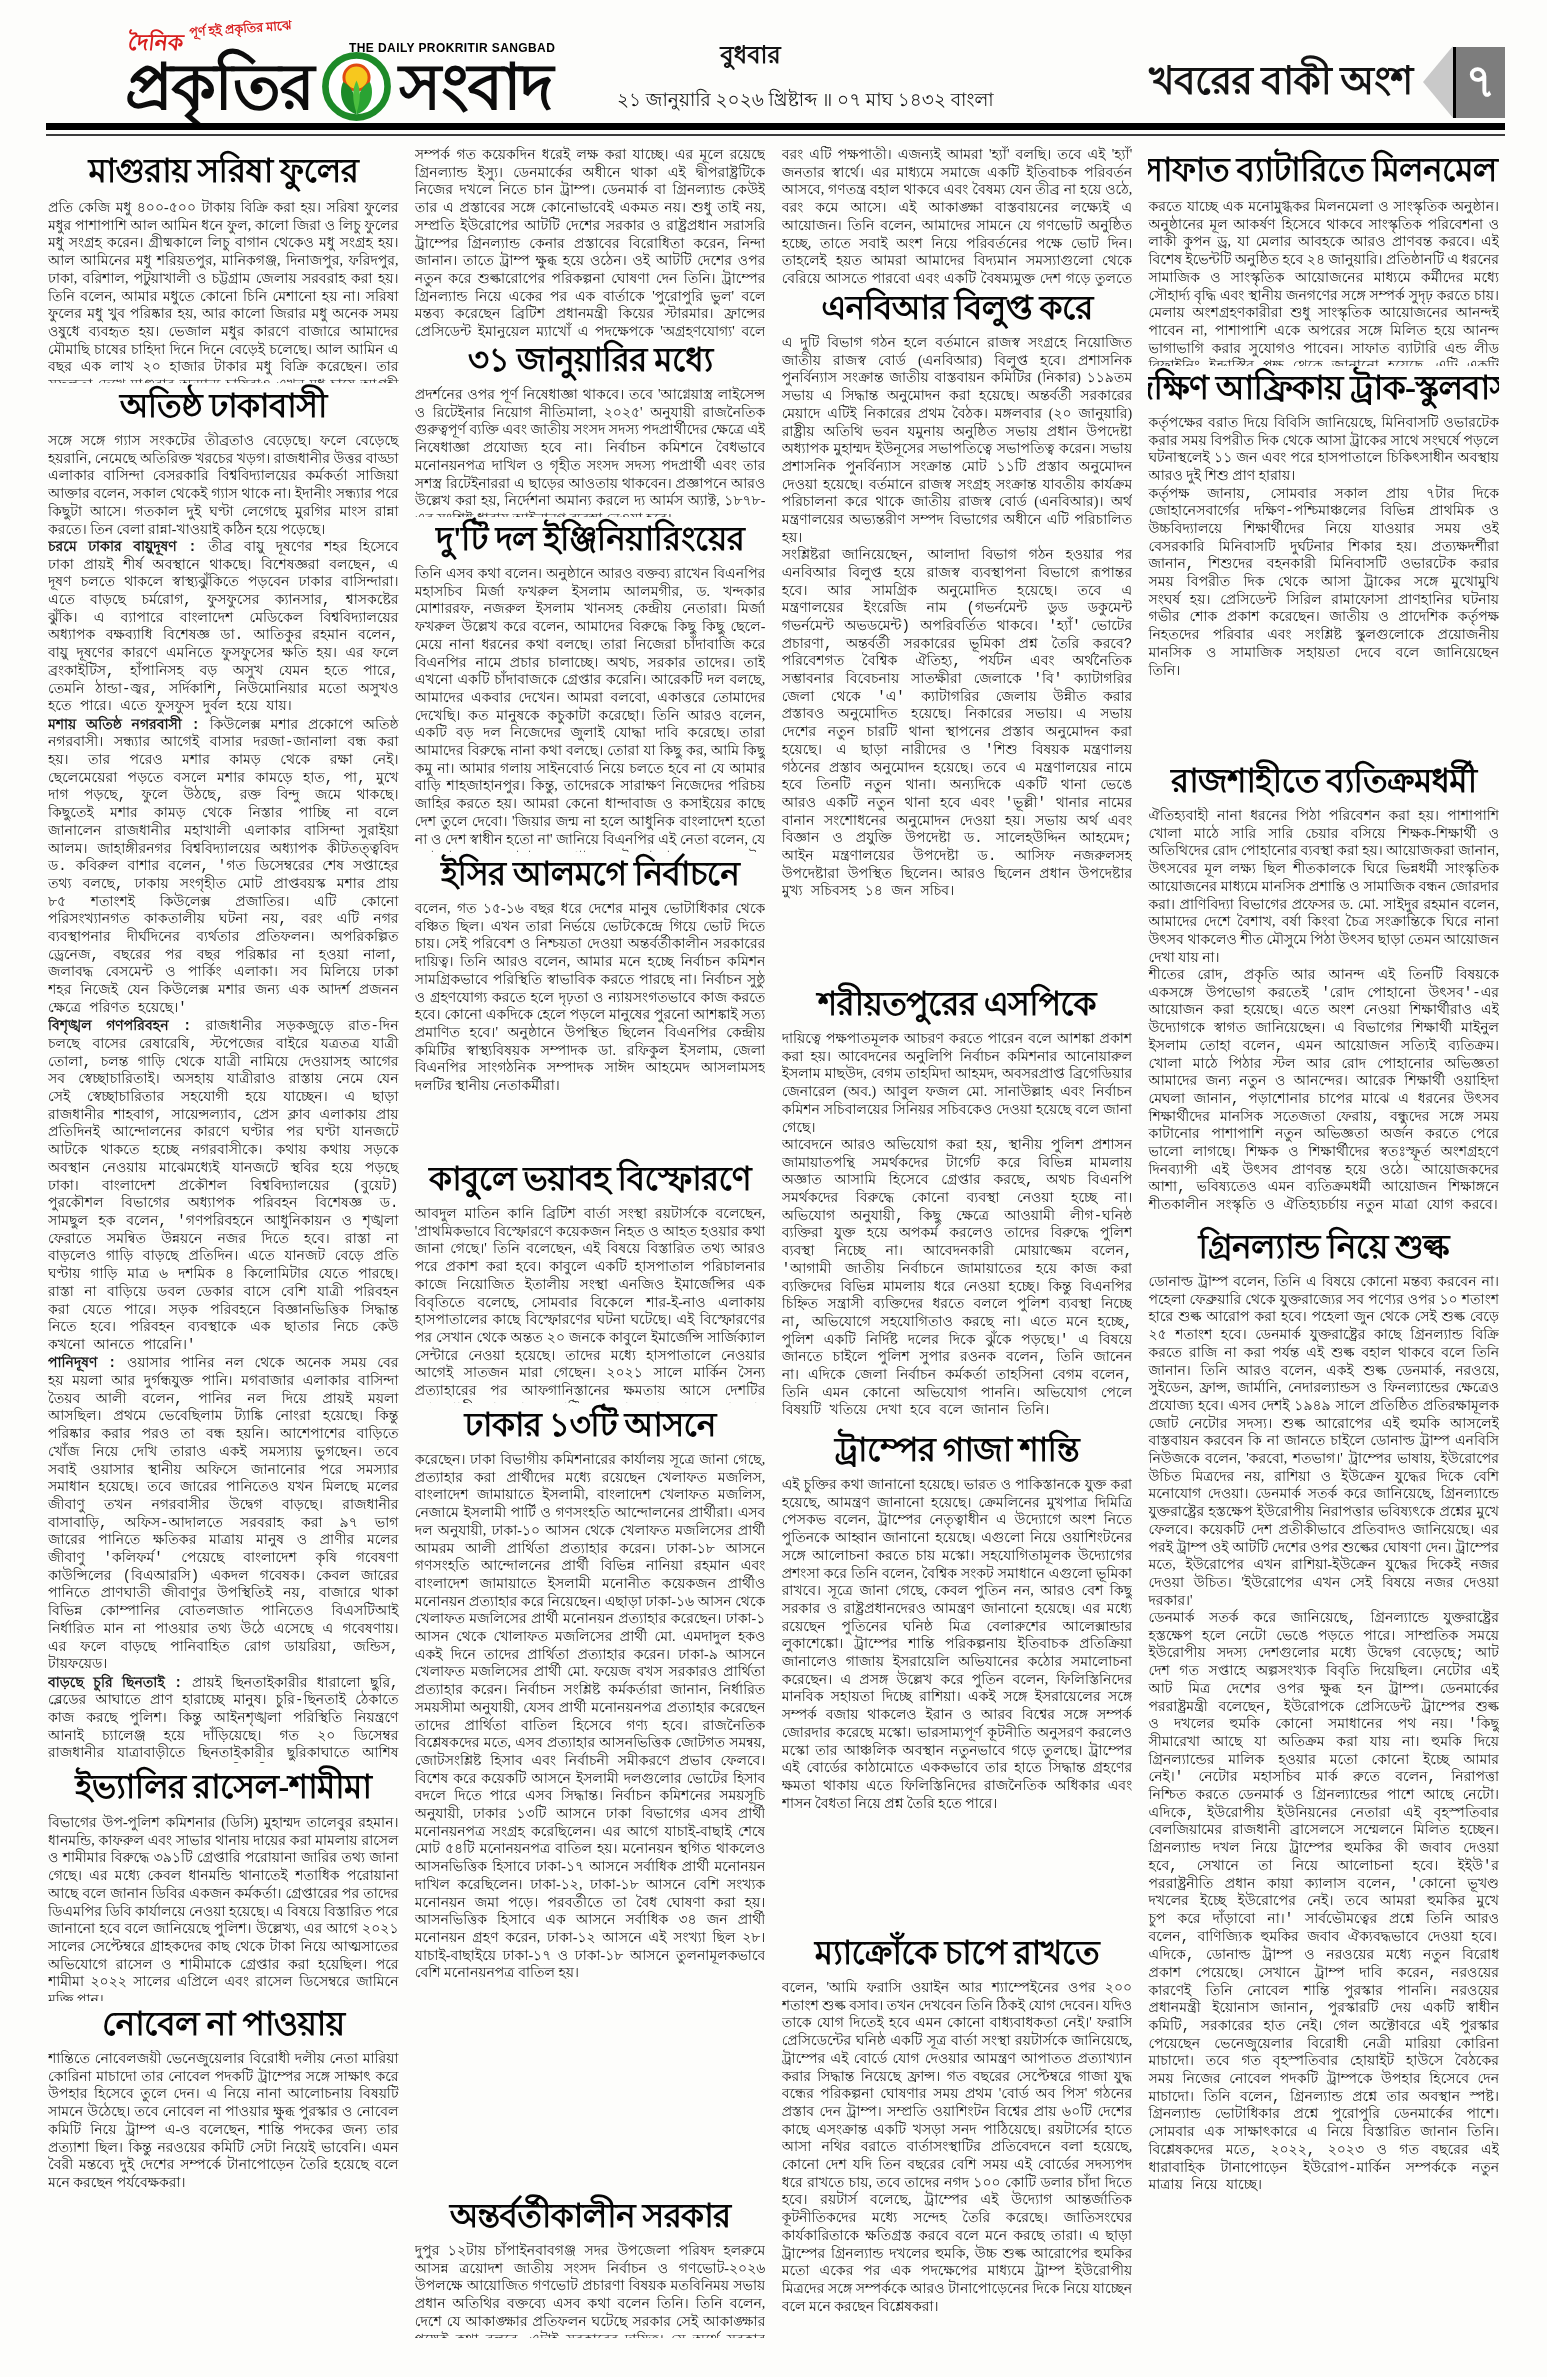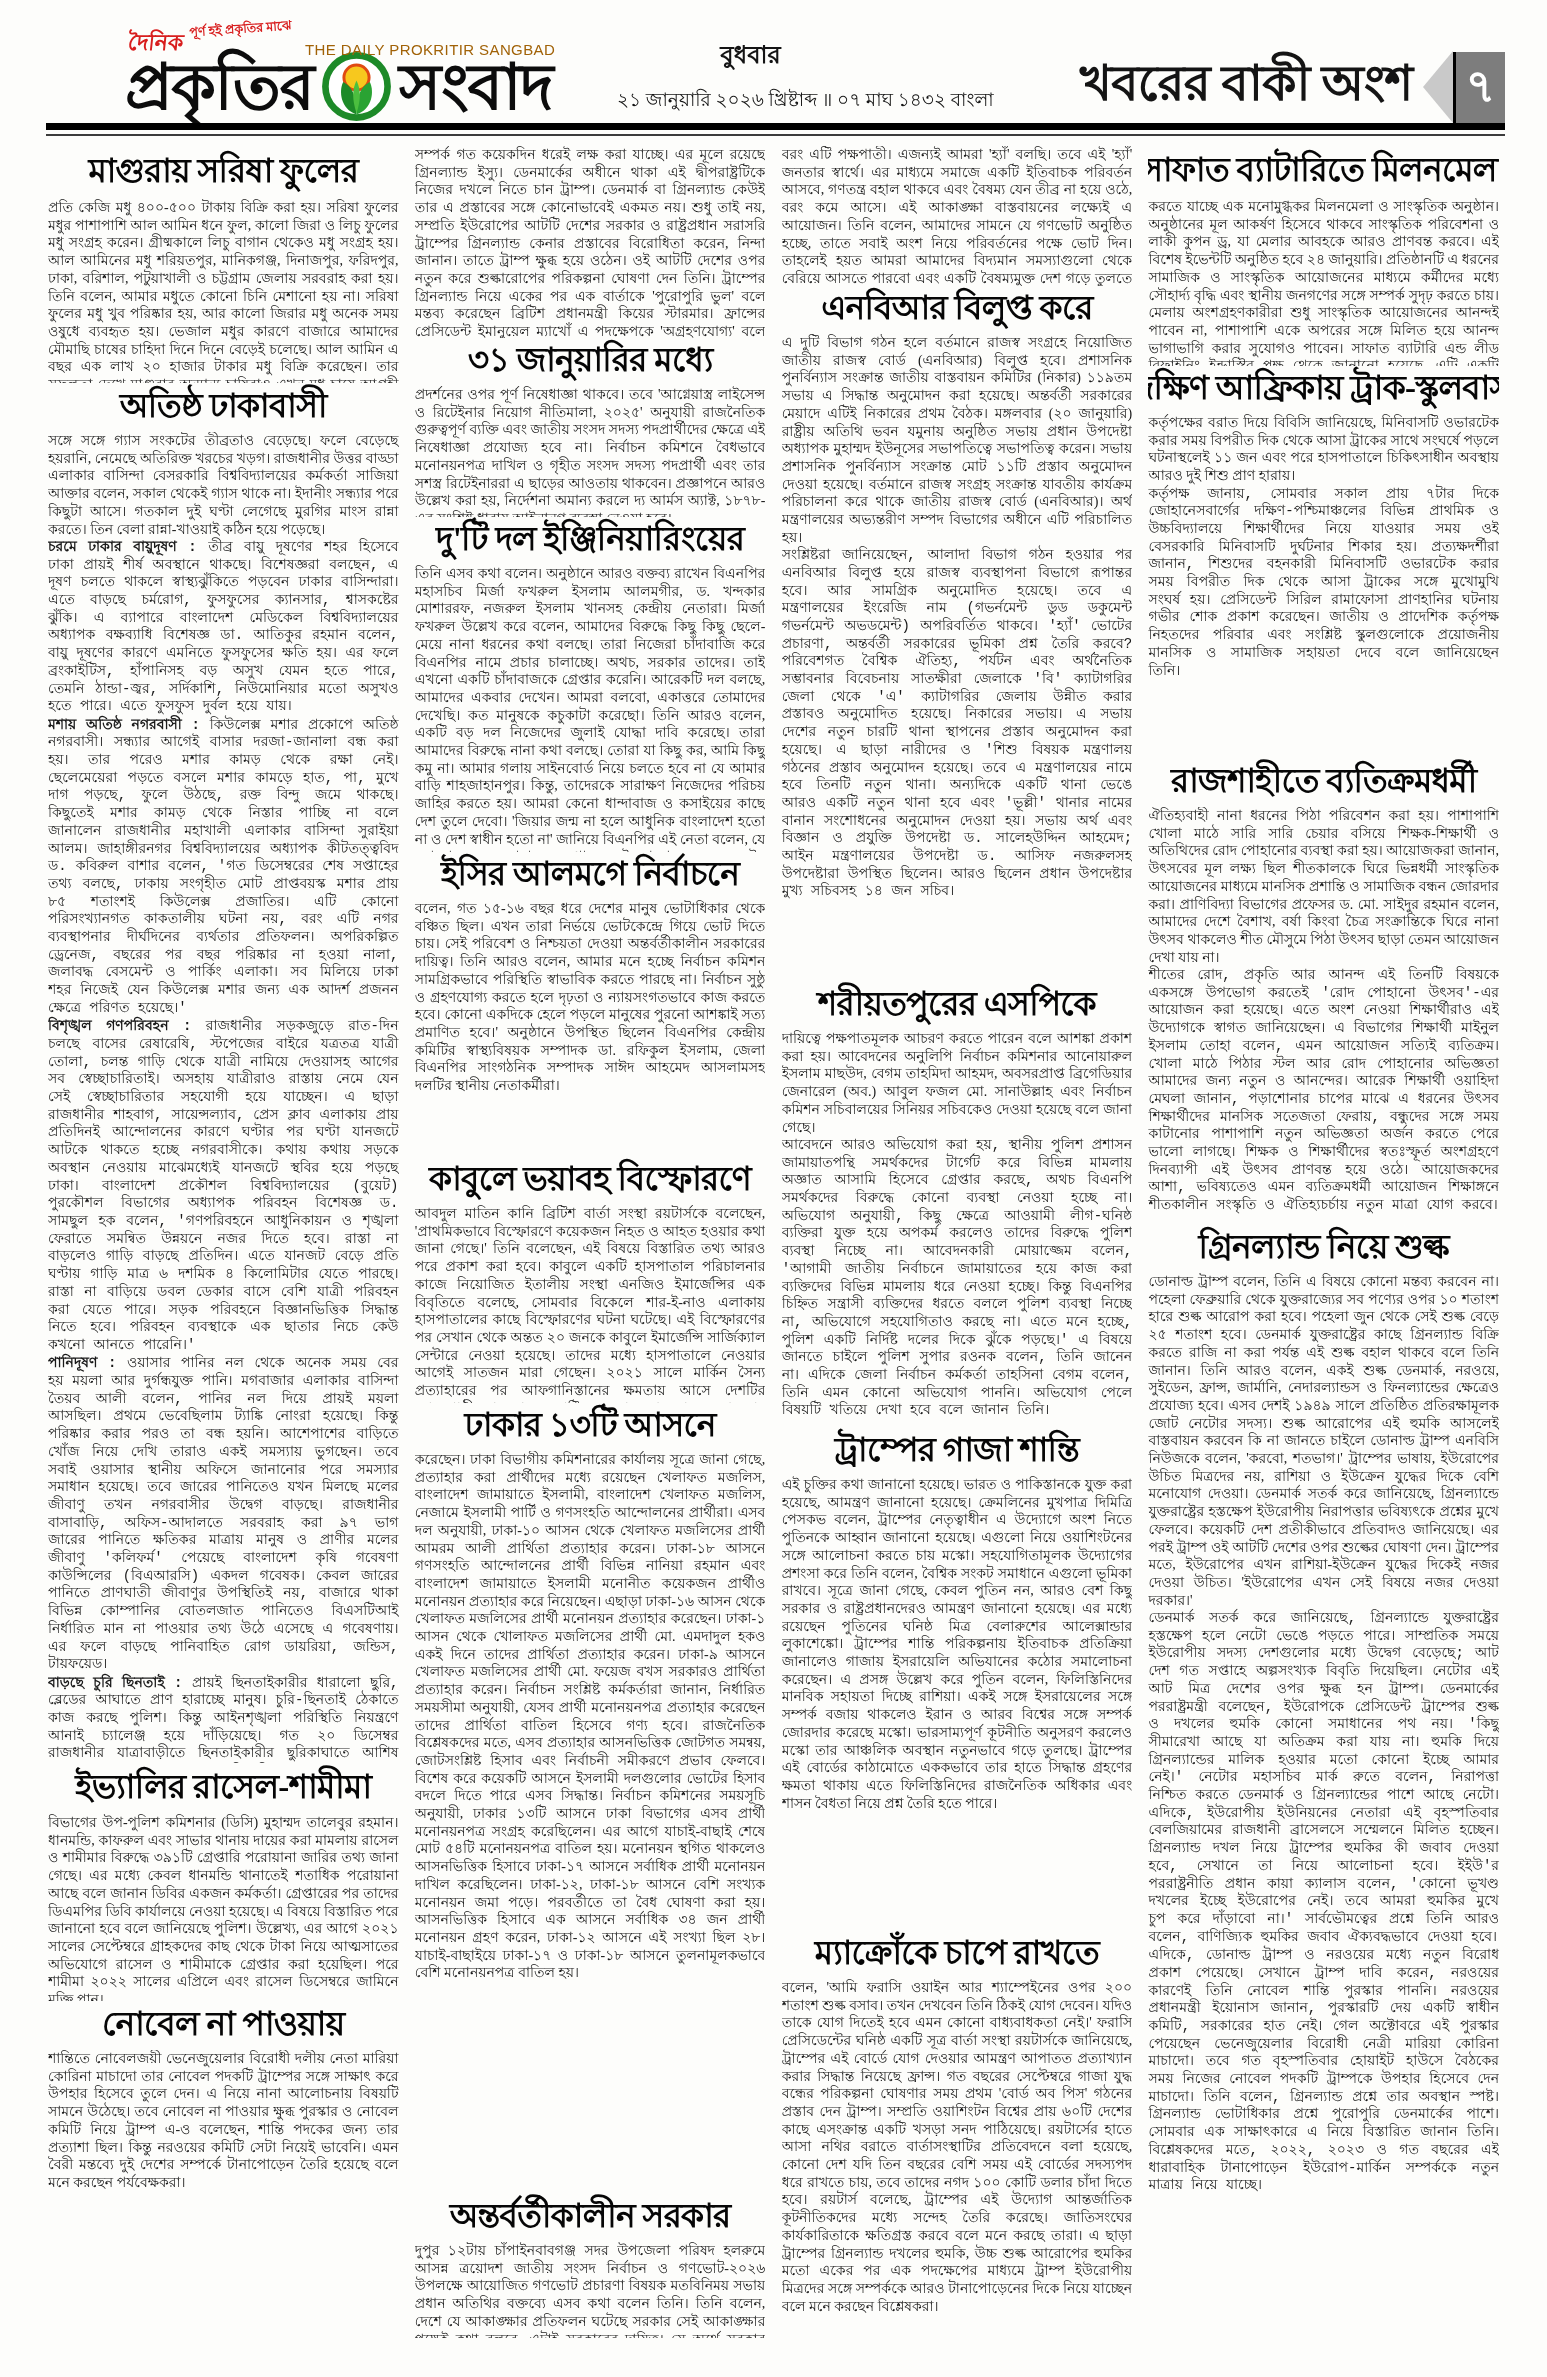--- a/index.html
+++ b/index.html
@@ -18,28 +18,28 @@
     color:#d81e1e;font-weight:bold;font-size:22px;transform:skewX(-6deg);
   }
   .mast-title{font-size:64px;font-weight:bold;color:#0c0c0c;line-height:.9;letter-spacing:-1.5px;}
   .mast-flower{width:77px;height:77px;margin:0 4.5px -4.5px 4.5px;position:relative;flex:none;}
   .mast-slogan{
     position:absolute;left:34px;top:-25px;width:163px;text-align:center;
     color:#d81e1e;font-size:12.6px;font-weight:bold;transform:rotate(-4deg);
   }
   .mast-eng{
     position:absolute;right:-3px;top:-18.6px;white-space:nowrap;
-    color:#a16207;font-size:15px;font-weight:normal;letter-spacing:0.4px;
+    color:#000000;font-size:12px;font-weight:bold;letter-spacing:0.4px;
     font-family:"Liberation Sans","DejaVu Sans",sans-serif;
   }
   #datebox{position:absolute;left:617px;top:36px;width:267px;text-align:center;}
   #weekday{font-size:24px;font-weight:bold;}
   #dateline{font-size:18.6px;margin-top:10.4px;white-space:nowrap;}
   #section-area{position:absolute;right:43px;top:46px;display:flex;align-items:center;}
-  #section-label{font-size:49px;font-weight:bold;letter-spacing:-0.7px;white-space:nowrap;}
+  #section-label{font-size:39px;font-weight:bold;letter-spacing:-0.7px;white-space:nowrap;}
   .page-arrow{
     width:0;height:0;margin-left:10.4px;
     border-top:36px solid transparent;border-bottom:36px solid transparent;
     border-right:30px solid #c9c9c9;
   }
   #page-num-box{
     width:49px;height:71px;background:#7d7d7d;border-left:3.7px solid #000;
     display:flex;align-items:center;justify-content:center;
   }
   #page-num{color:#fff;font-size:46px;font-weight:bold;line-height:1;}

